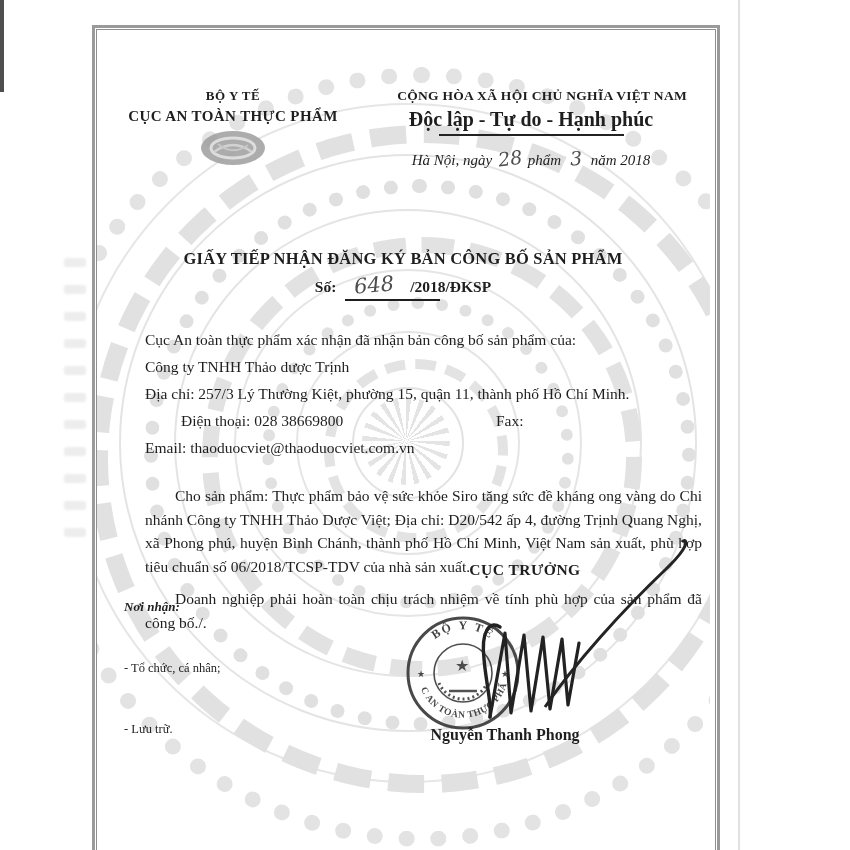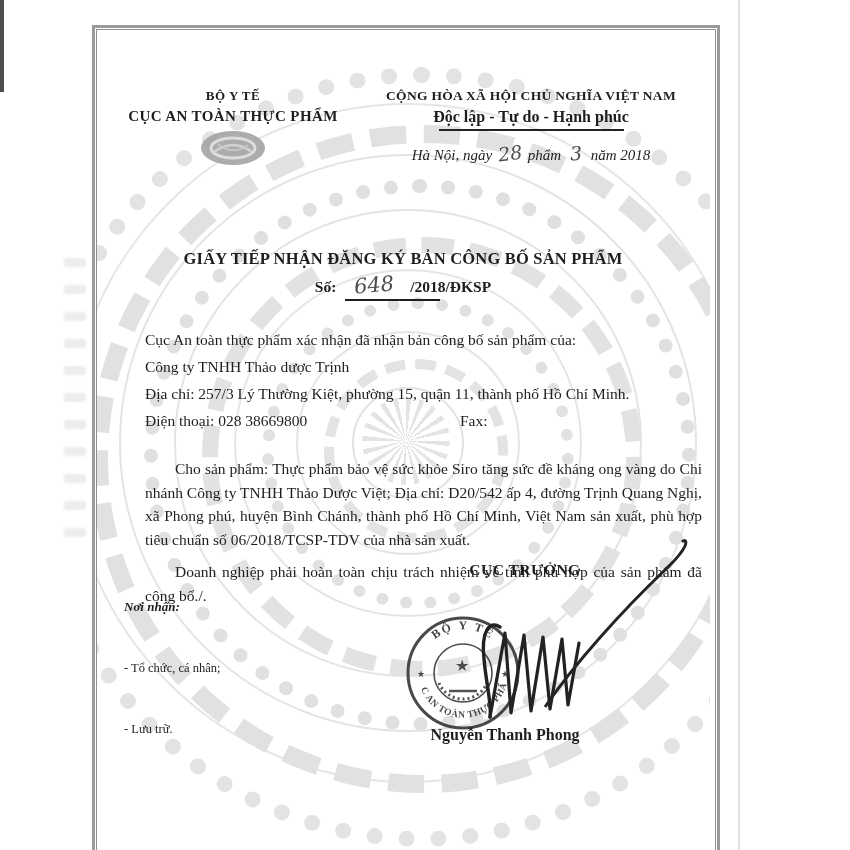--- a/index.html
+++ b/index.html
@@ -36,40 +36,40 @@
   .rays { left:266px; top:368px; width:88px; height:88px;
           background:repeating-conic-gradient(#e4e4e4 0deg 7deg, rgba(255,255,255,0) 7deg 18deg); }
 
   
   .org { position:absolute; left:108px; top:88px; width:250px; text-align:center; z-index:3; }
   .org-parent { font-size:13px; font-weight:bold; letter-spacing:.5px; }
   .org-agency { font-size:15px; font-weight:bold; letter-spacing:.4px; margin-top:4px; }
   .org-logo { position:absolute; left:198px; top:126px; z-index:2; }
 
   .national { position:absolute; left:375px; top:88px; width:312px; text-align:center; z-index:3; }
-  .nat-country { font-size:13.5px; font-weight:bold; letter-spacing:.3px; }
-  .nat-motto { font-size:16px; font-weight:bold; margin-top:4px; }
+  .nat-country { font-size:13.5px; font-weight:bold; letter-spacing:.3px;text-align:right; }
+  .nat-motto { font-size:20px; font-weight:bold; margin-top:4px; }
   .motto-underline { width:185px; border-bottom:2px solid #222; margin:3px auto 0; }
   .date-line { margin-top:11px; font-style:italic; font-size:15px; }
   .hand { font-family:"DejaVu Serif", serif; font-style:italic; color:#4d4d4d; display:inline-block; }
   .hand-day   { font-size:19px; transform:rotate(-7deg); margin:0 2px; }
   .hand-month { font-size:19px; transform:rotate(-4deg); margin:0 5px; }
 
   
   .title-block { position:absolute; left:92px; top:249px; width:622px; text-align:center; z-index:3; }
   .doc-title { font-size:16.5px; font-weight:bold; letter-spacing:.2px; }
   .doc-number { font-size:15.5px; font-weight:bold; margin-top:4px; }
   .hand-number { font-size:21px; transform:rotate(-5deg); margin:0 12px 0 14px; font-weight:normal; }
   .number-underline { width:95px; border-bottom:2px solid #1e1e1e; margin:2px 0 0 calc(50% - 58px); }
 
   
   .bodytext { position:absolute; left:145px; top:326px; width:557px; font-size:15.5px; z-index:3; }
   .cline { line-height:27px; }
   .phone-row { display:flex; line-height:27px; }
-  .phone-cell { width:315px; }
+  .phone-cell { width:315px;margin-left:36px; }
   .para { text-align:justify; text-indent:30px; line-height:23.5px; margin-top:23px; }
   .para2 { margin-top:9px; }
 
   
   .recipients { position:absolute; left:124px; top:599px; font-size:12.5px; z-index:3; }
   .recipients-label { font-weight:bold; font-style:italic; font-size:13px; }
   .recipients div.item { line-height:16px;margin-top:45px; }
   .signer-title { position:absolute; left:400px; top:561px; width:250px; text-align:center;
                   font-weight:bold; font-size:15.5px; letter-spacing:.5px; z-index:3; }
   .signer-name { position:absolute; left:380px; top:726px; width:250px; text-align:center;
@@ -149,20 +149,21 @@
 </div>
 
 <div class="bodytext">
   <div class="cline">Cục An toàn thực phẩm xác nhận đã nhận bản công bố sản phẩm của:</div>
   <div class="cline">Công ty TNHH Thảo dược Trịnh</div>
   <div class="cline">Địa chỉ: 257/3 Lý Thường Kiệt, phường 15, quận 11, thành phố Hồ Chí Minh.</div>
   <div class="phone-row">
     <span class="phone-cell">Điện thoại: 028 38669800</span>
     <span>Fax:</span>
   </div>
+  <div class="cline">Email: thaoduocviet@thaoduocviet.com.vn</div>
   <div class="para">Cho sản phẩm: Thực phẩm bảo vệ sức khỏe Siro tăng sức đề kháng ong vàng do Chi nhánh Công ty TNHH Thảo Dược Việt; Địa chỉ: D20/542 ấp 4, đường Trịnh Quang Nghị, xã Phong phú, huyện Bình Chánh, thành phố Hồ Chí Minh, Việt Nam sản xuất, phù hợp tiêu chuẩn số 06/2018/TCSP-TDV của nhà sản xuất.</div>
   <div class="para para2">Doanh nghiệp phải hoàn toàn chịu trách nhiệm về tính phù hợp của sản phẩm đã công bố./.</div>
 </div>
 
 <div class="recipients">
   <div class="recipients-label">Nơi nhận:</div>
   <div class="item">- Tổ chức, cá nhân;</div>
   <div class="item">- Lưu trữ.</div>
 </div>
 

